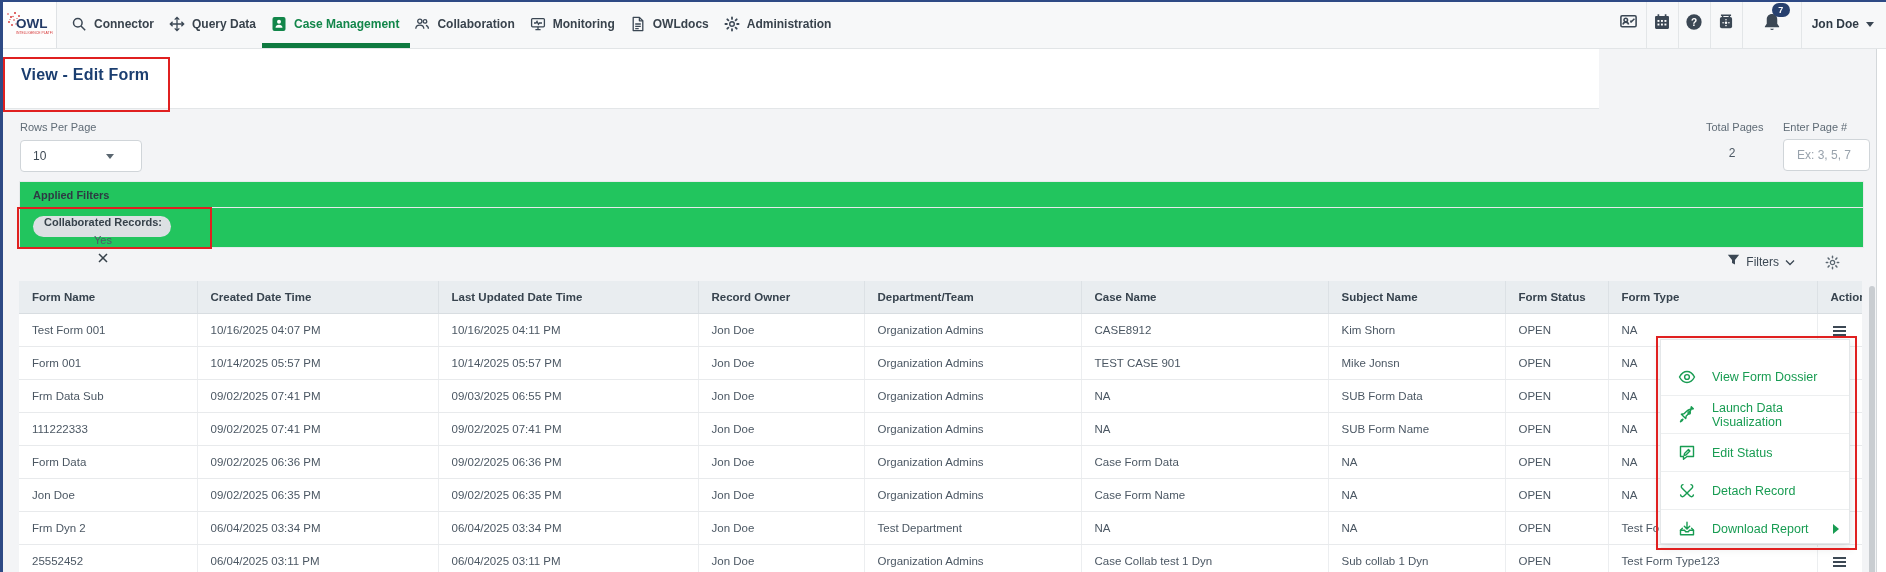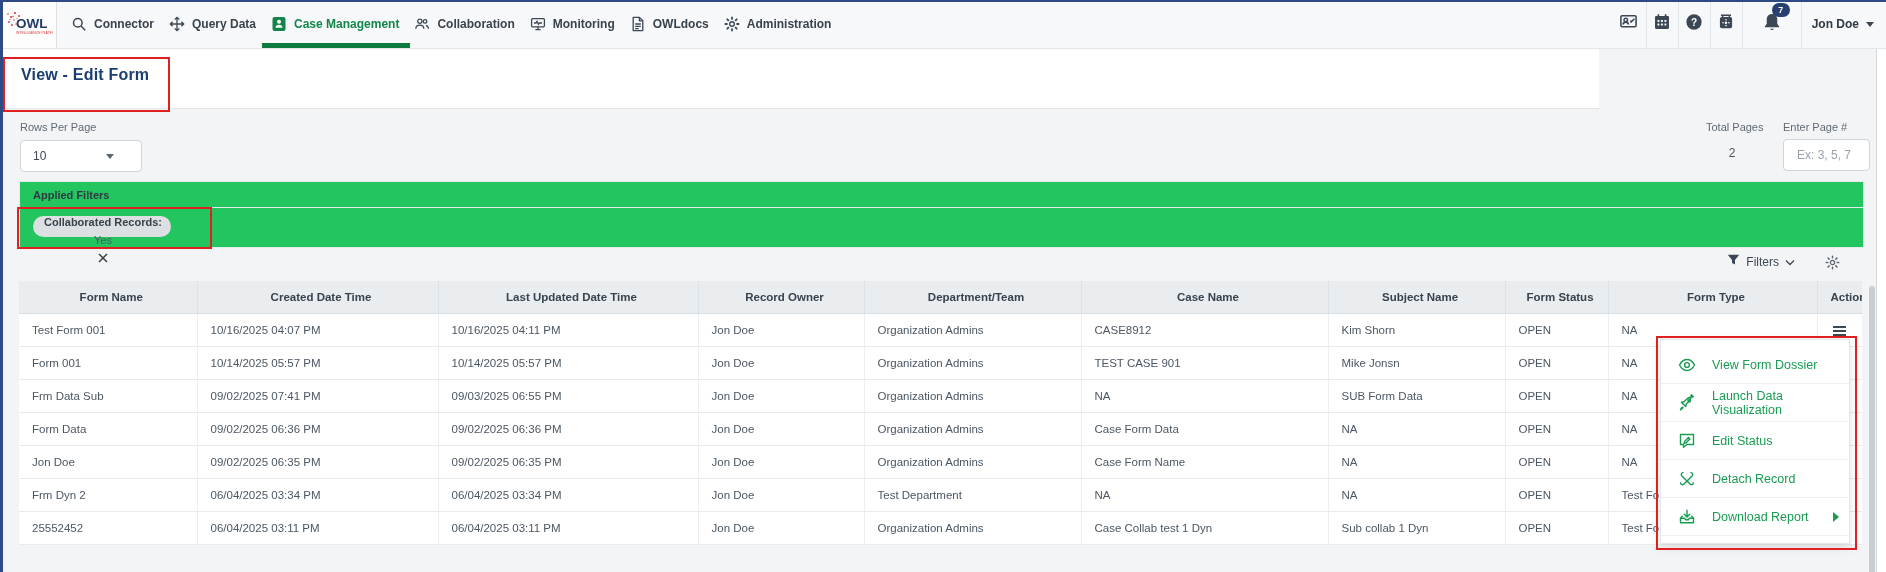--- a/index.html
+++ b/index.html
@@ -51,36 +51,36 @@
   .chip-x{display:inline-flex;cursor:pointer;margin-left:1px;}
 
   
   .toolbar{position:absolute;left:19px;top:248px;width:1845px;height:33px;box-sizing:border-box;
            display:flex;align-items:flex-start;justify-content:flex-end;padding:6px 24px 0 0;gap:30px;}
   .filters-ctl{display:flex;align-items:center;gap:6px;font-size:12px;color:#3c4854;cursor:pointer;}
   .gear-btn{display:inline-flex;cursor:pointer;margin-top:1px;}
 
   
   #grid{position:absolute;left:19px;top:281px;width:1843px;border-collapse:collapse;table-layout:fixed;background:#fff;z-index:1;}
-  #grid th{background:#e9edf0;height:32px;text-align:center;font-size:11.5px;font-weight:700;color:#37434e;
+  #grid th{background:#e9edf0;height:32px;text-align:left;font-size:11.5px;font-weight:700;color:#37434e;
            padding:0 6px 0 13px;border-right:1px solid #dce1e5;border-bottom:1px solid #d8dde1;overflow:hidden;white-space:nowrap;}
   #grid td{height:32px;font-size:11.5px;color:#4b5763;padding:0 6px 0 13px;border-right:1px solid #eceef0;
            border-bottom:1px solid #e8eaec;overflow:hidden;white-space:nowrap;background:#fff;}
   #grid th:last-child,#grid td:last-child{border-right:none;}
   .action-cell{text-align:center;padding:0 !important;cursor:pointer;}
   .ham{display:inline-flex;flex-direction:column;gap:2.5px;vertical-align:middle;}
   .ham i{display:block;width:13px;height:1.6px;background:#3c4854;}
 
   
   .scroll-strip{position:absolute;left:1876px;top:48px;width:10px;height:524px;background:#fff;border-left:1px solid #d4d8db;z-index:8;}
   .scroll-thumb{position:absolute;left:1869px;top:286px;width:6px;height:290px;border-radius:3px;background:#c9cdd1;z-index:9;cursor:pointer;}
 
   
   .ctx-menu{position:absolute;left:1660px;top:339px;width:190px;height:205px;background:#fff;border:1px solid #e4e7e9;
-            box-sizing:border-box;box-shadow:0 3px 10px rgba(40,50,60,.14);padding-top:6px;z-index:20;}
+            box-sizing:border-box;box-shadow:0 3px 10px rgba(40,50,60,.14);padding-top:18px;z-index:20;}
   .menu-item{position:relative;height:37px;display:flex;align-items:center;gap:16px;padding-left:17px;
              border-bottom:1px solid #edeff0;color:#189c52;font-size:12.5px;font-weight:500;cursor:pointer;}
   .mi-icon{width:18px;height:18px;display:inline-flex;flex:none;}
   .mi-arrow{position:absolute;right:10px;width:0;height:0;border-top:5px solid transparent;border-bottom:5px solid transparent;
             border-left:6px solid #189c52;}
 
   
   .anno{position:absolute;border:2px solid #e02020;z-index:30;pointer-events:none;}
   .anno-title{left:3px;top:57px;width:163px;height:51px;}
   .anno-chip{left:17px;top:207px;width:191px;height:38px;}
@@ -369,20 +369,36 @@
           <td>SUB Form Data</td>
           <td>OPEN</td>
           <td>NA</td>
           <td class="action-cell"><span class="ham">
               <i></i>
               <i></i>
               <i></i>
             </span></td>
         </tr>
         <tr>
+          <td>111222333</td>
+          <td>09/02/2025 07:41 PM</td>
+          <td>09/02/2025 07:41 PM</td>
+          <td>Jon Doe</td>
+          <td>Organization Admins</td>
+          <td>NA</td>
+          <td>SUB Form Name</td>
+          <td>OPEN</td>
+          <td>NA</td>
+          <td class="action-cell"><span class="ham">
+              <i></i>
+              <i></i>
+              <i></i>
+            </span></td>
+        </tr>
+        <tr>
           <td>Form Data</td>
           <td>09/02/2025 06:36 PM</td>
           <td>09/02/2025 06:36 PM</td>
           <td>Jon Doe</td>
           <td>Organization Admins</td>
           <td>Case Form Data</td>
           <td>NA</td>
           <td>OPEN</td>
           <td>NA</td>
           <td class="action-cell"><span class="ham">

